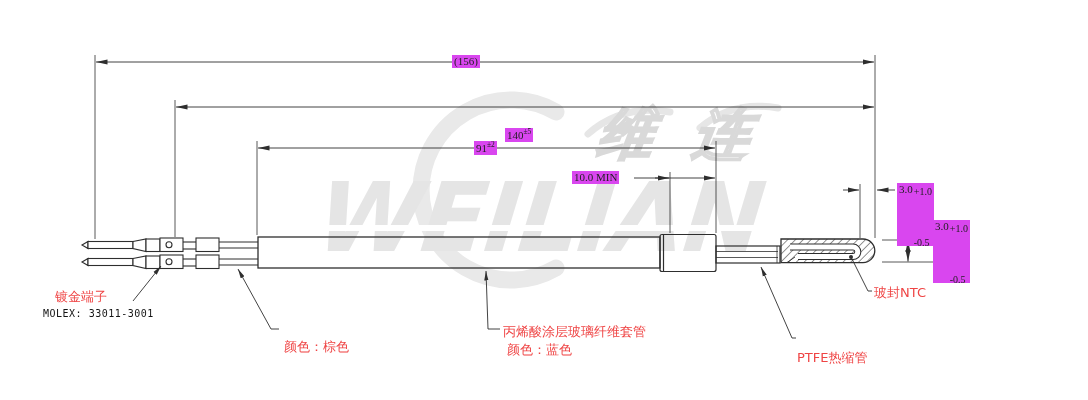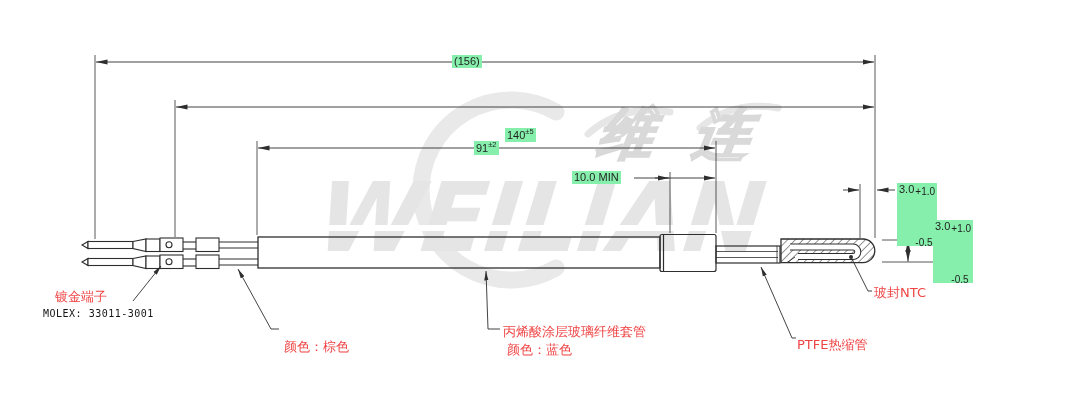--- a/index.html
+++ b/index.html
@@ -19,22 +19,22 @@
   .wm-cn{
     position:absolute;left:598px;top:104px;
     font-weight:900;font-style:italic;font-size:56px;line-height:60px;
     letter-spacing:40px;color:#ffffff;-webkit-text-stroke:2px #d9d9d9;
     transform:skewX(-8deg);white-space:nowrap;
   }
   
   .draw{position:absolute;inset:0;z-index:2;}
   
   .dim{
-    position:absolute;z-index:3;font-family:Liberation Sans, sans-serif;
-    font-size:11px;line-height:13px;color:#1f1f1f;background:#86efac;
+    position:absolute;z-index:3;font-family:Liberation Serif, serif;
+    font-size:11px;line-height:13px;color:#1f1f1f;background:#d946ef;
     padding:0 2px;white-space:nowrap;
   }
   .dim sup{font-size:7.5px;line-height:7px;}
   .stack{
     display:inline-flex;flex-direction:column;justify-content:center;
     font-size:10px;line-height:6.5px;font-style:normal;vertical-align:-2px;margin-left:1px;gap:44px;
   }
   .stack i{font-style:normal;}
   
   .lbl{
@@ -179,17 +179,17 @@
       </span></span>
 
   <span class="lbl" style="left:55px;top:289px;">镀金端子</span>
   <span class="lbl-mono" style="left:43px;top:307px;">MOLEX: 33011-3001</span>
 
   <span class="lbl" style="left:284px;top:339px;">颜色：棕色</span>
 
   <span class="lbl" style="left:503px;top:324px;">丙烯酸涂层玻璃纤维套管</span>
   <span class="lbl" style="left:507px;top:342px;">颜色：蓝色</span>
 
-  <span class="lbl" style="left:797px;top:337px;">PTFE热缩管</span>
+  <span class="lbl" style="left:797px;top:350px;">PTFE热缩管</span>
 
   <span class="lbl" style="left:874px;top:285px;">玻封NTC</span>
 
 </div>
 
 </body></html>

